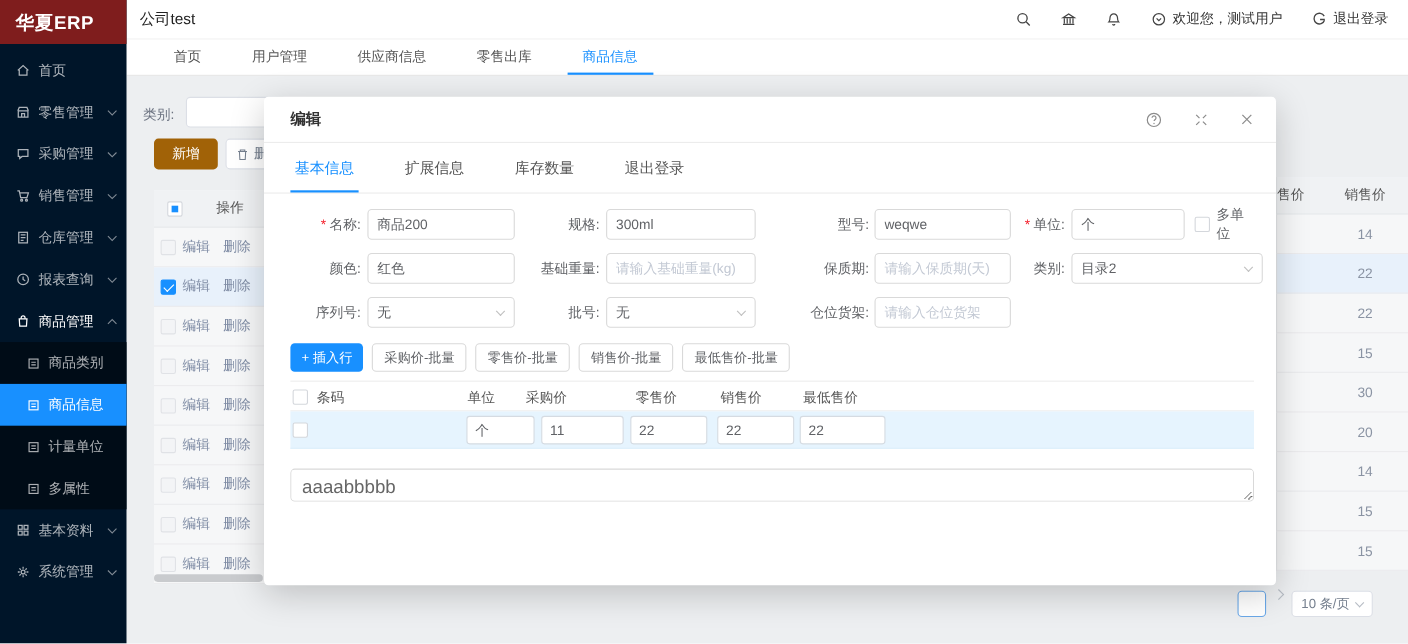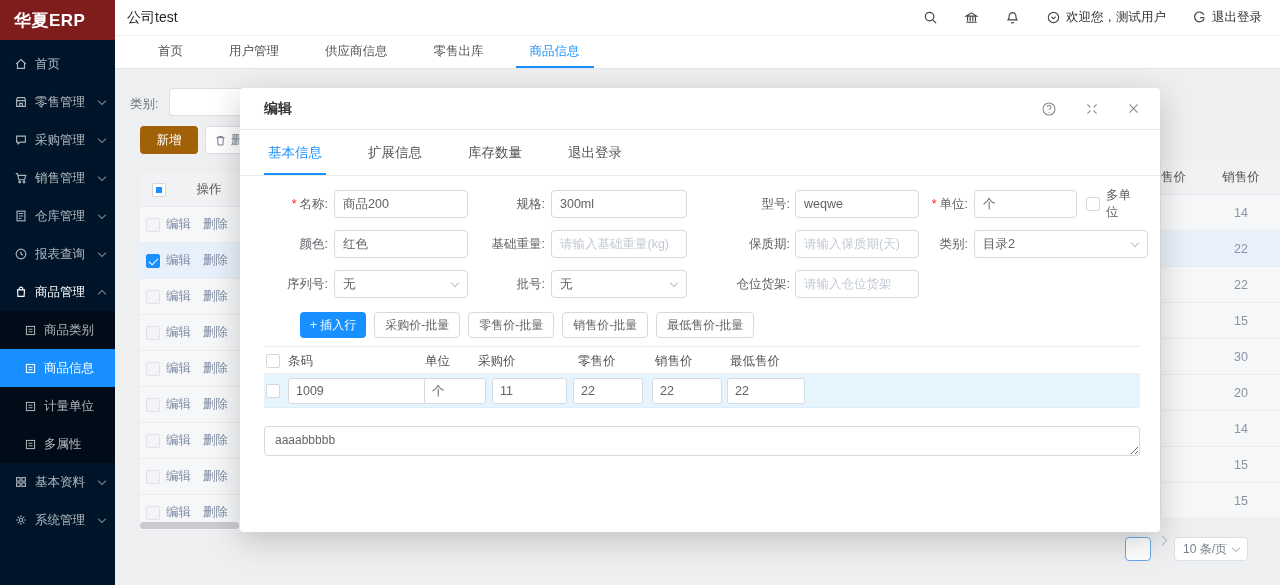--- a/index.html
+++ b/index.html
@@ -86,33 +86,33 @@
   .fselect { position:absolute; height:28px; border:1px solid #d9d9d9; border-radius:4px; background:#fff; display:flex; align-items:center; padding:0 22px 0 8px; font-size:12.5px; color:#606266; cursor:pointer; }
   .fselect .chev { position:absolute; right:9px; width:6px; height:6px; border-right:1.2px solid #bfbfbf; border-bottom:1.2px solid #bfbfbf; transform:rotate(45deg); margin-top:-3px; }
   .fcheck { position:absolute; height:28px; display:flex; align-items:center; gap:6px; font-size:12.5px; color:#606266; cursor:pointer; }
 
   .cb { width:14px; height:14px; border:1px solid #d4d7dc; border-radius:2px; background:#fff; position:relative; display:inline-block; flex:0 0 auto; }
   .cb.checked { background:#1890ff; border-color:#1890ff; }
   .cb.checked::after { content:""; position:absolute; left:4px; top:1px; width:4px; height:8px; border-right:1.6px solid #fff; border-bottom:1.6px solid #fff; transform:rotate(45deg); }
   .cb.indet::after { content:""; position:absolute; left:3px; top:3px; width:6px; height:6px; background:#1890ff; }
   .cb.faint { background:#f3f4f6; border-color:#e0e2e6; }
 
-  .btnrow { position:absolute; top:136px; left:0; display:flex; gap:8px;margin-left:36px; }
+  .btnrow { position:absolute; top:136px; left:0; display:flex; gap:8px; }
   .btn-insert { height:26px; padding:0 10px; background:#1890ff; color:#fff; border:none; border-radius:4px; font-size:12px; cursor:pointer; }
   .btn-batch { height:26px; padding:0 10px; background:#fff; color:#606266; border:1px solid #d9d9d9; border-radius:4px; font-size:12px; cursor:pointer; }
 
   .ptable { position:absolute; top:170px; left:0; width:876px; }
   .pthead { position:relative; height:28px; border-top:1px solid #ededed; border-bottom:1px solid #ededed; font-size:12.5px; color:#555; }
   .pthead span { position:absolute; top:6px; }
   .pthead .cb { position:absolute; left:2px; top:7px; }
   .ptrow { position:relative; height:34px; background:#e6f4fe; border-bottom:1px solid #dceefb; }
   .ptrow .cb { position:absolute; left:2px; top:10px; }
   .ptrow input { position:absolute; top:4px; height:26px; border:1px solid #d5dbe2; border-radius:3px; background:#fff; padding:0 7px; font-size:12.5px; color:#606266; font-family:inherit; }
 
-  .remark { position:absolute; top:250px; left:0; width:876px; height:30px; border:1px solid #d9d9d9; border-radius:4px; padding:6px 10px; font-size:12px; color:#666; font-family:inherit; resize:both; background:#fff; }
+  .remark { position:absolute; top:250px; left:0; width:876px; height:30px; border:1px solid #d9d9d9; border-radius:4px; padding:6px 10px; font-size:17px; color:#666; font-family:inherit; resize:both; background:#fff; }
 
   svg.i { display:block; }
 </style>
 </head>
 <body>
 
 <div class="screen">
 
   <aside class="sidebar">
     <div class="logo">华夏ERP</div>
@@ -566,21 +566,20 @@
           <span class="cb"></span>
           <span style="left:24px">条码</span>
           <span style="left:161px">单位</span>
           <span style="left:214px">采购价</span>
           <span style="left:314px">零售价</span>
           <span style="left:391px">销售价</span>
           <span style="left:466px">最低售价</span>
         </div>
         <div class="ptrow">
           <span class="cb"></span>
-          <input style="left: 24px; width: 148px;" value="1009">
           <input style="left: 160px; width: 62px;" value="个">
           <input style="left: 228px; width: 75px;" value="11">
           <input style="left: 309px; width: 70px;" value="22">
           <input style="left: 388px; width: 70px;" value="22">
           <input style="left: 463px; width: 78px;" value="22">
         </div>
       </div>
 
       <textarea class="remark" style="">aaaabbbbb</textarea>
     </div>

